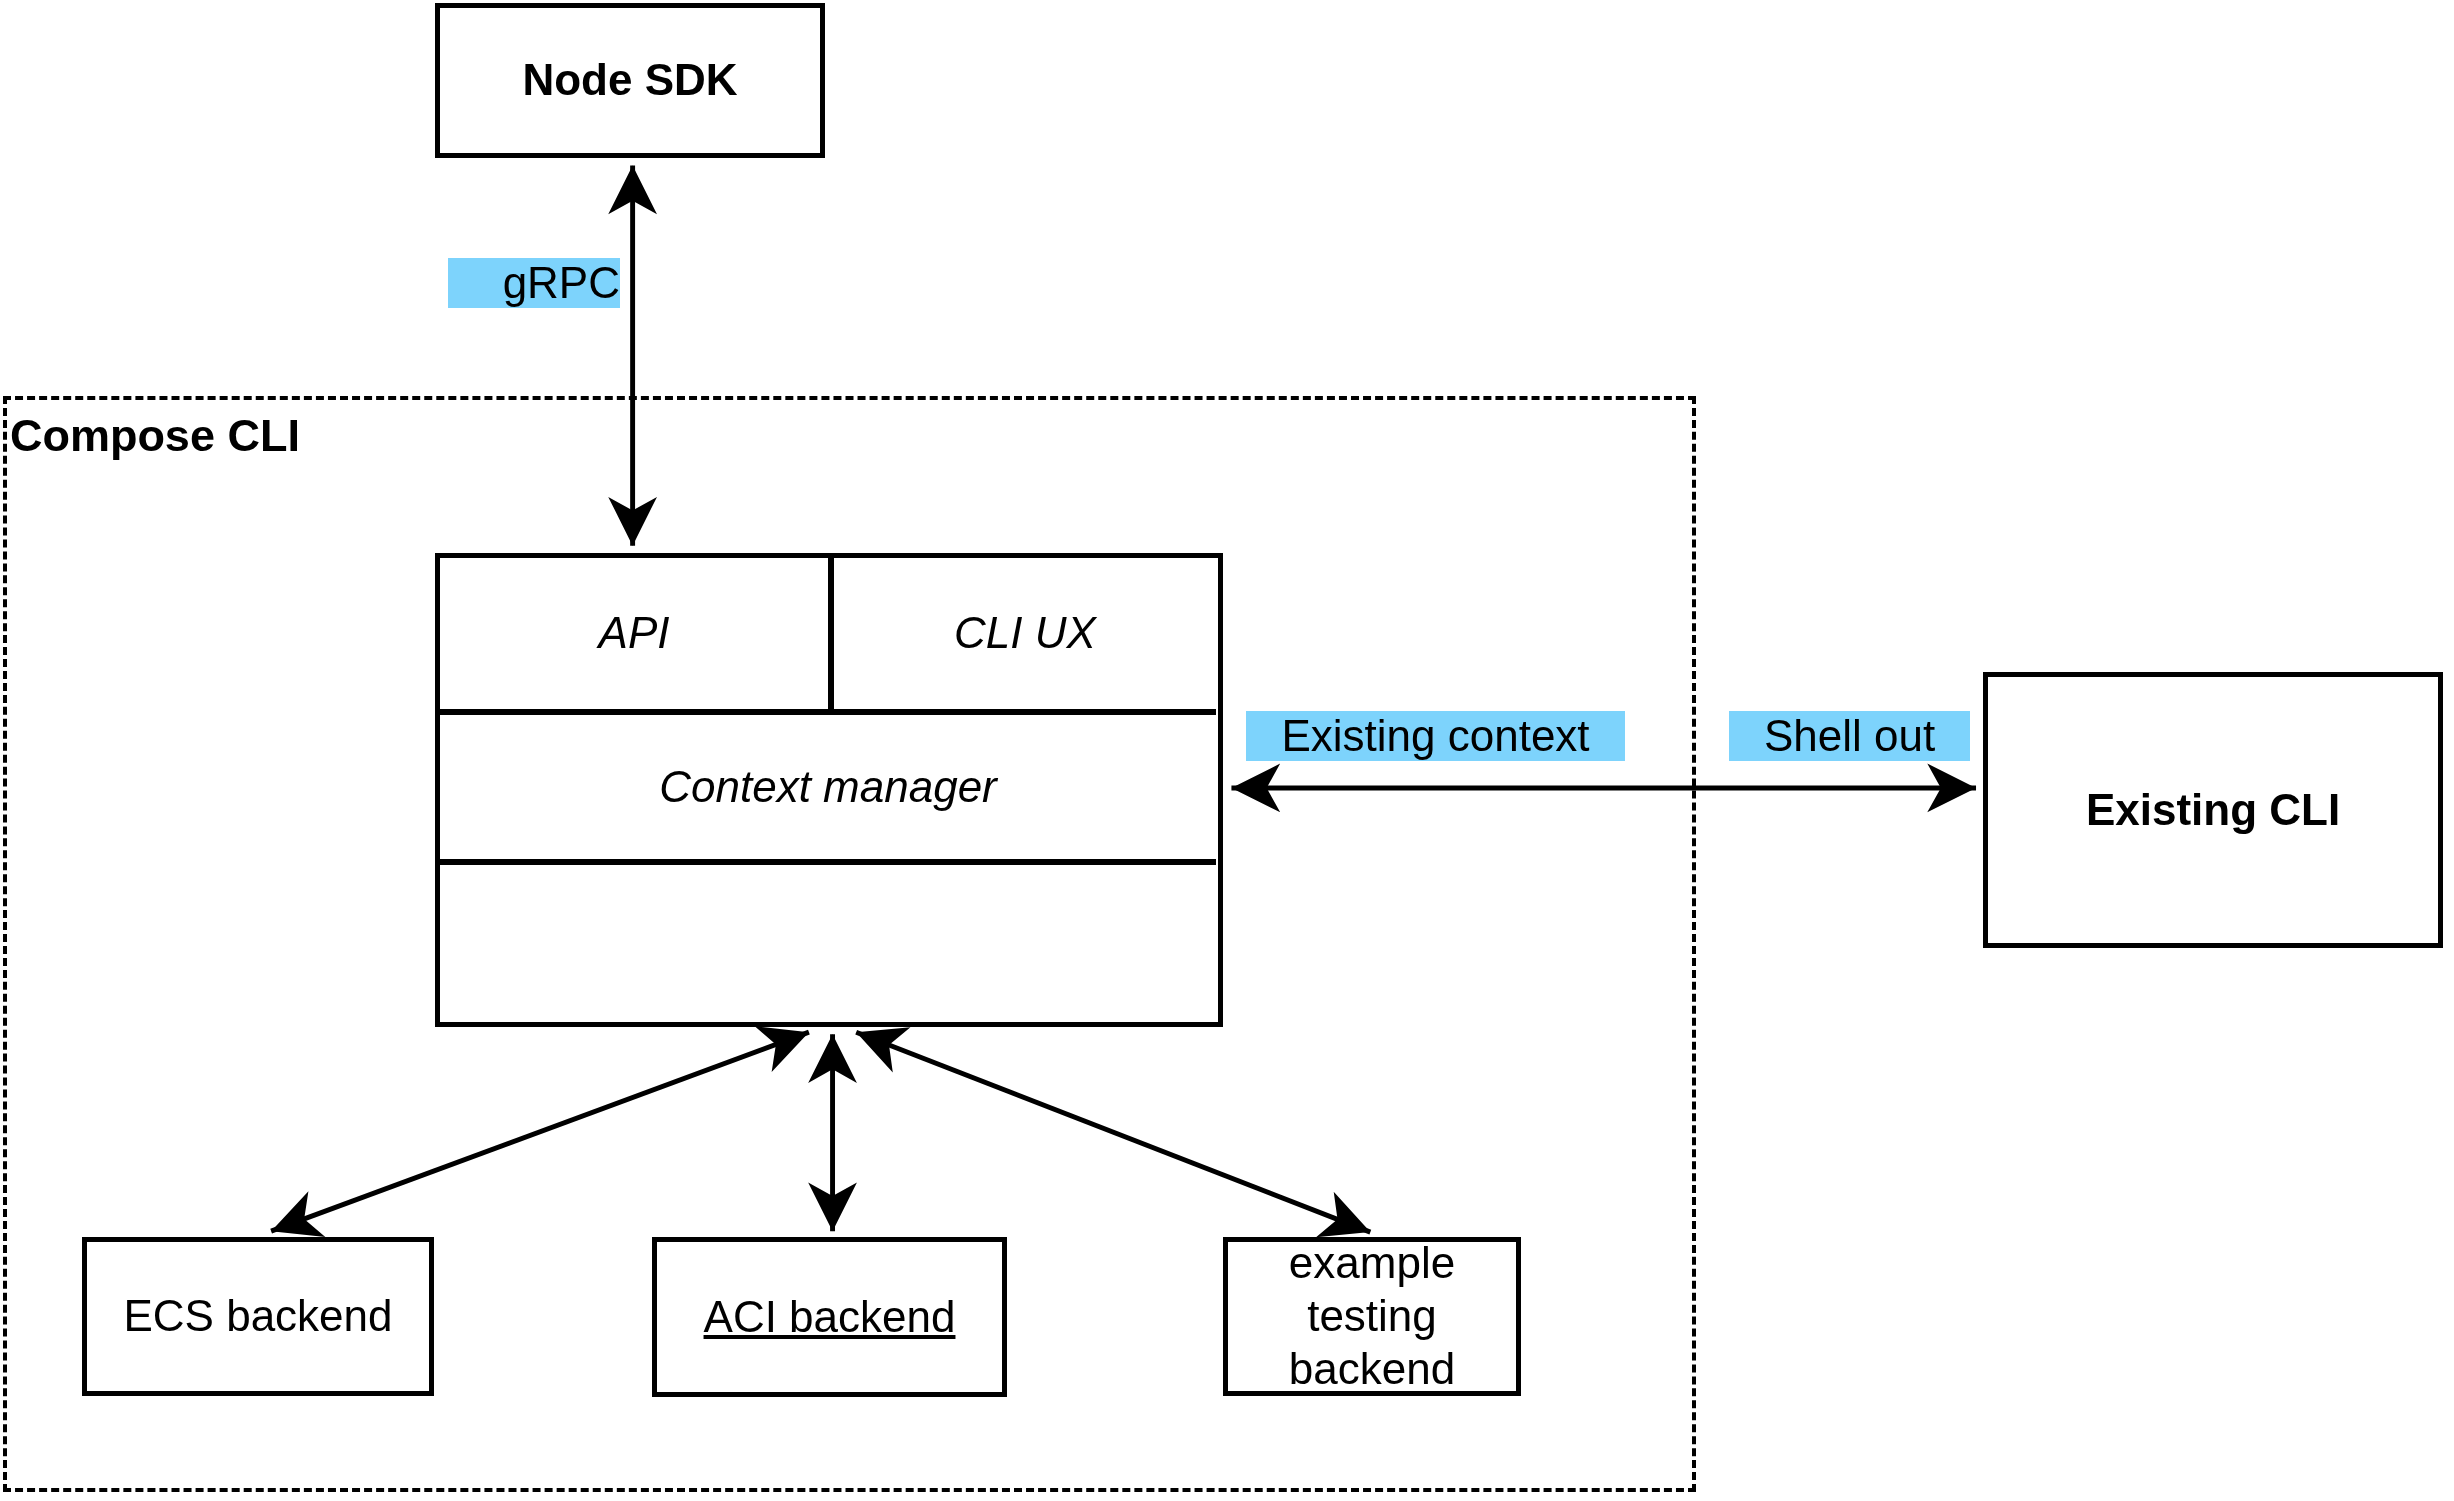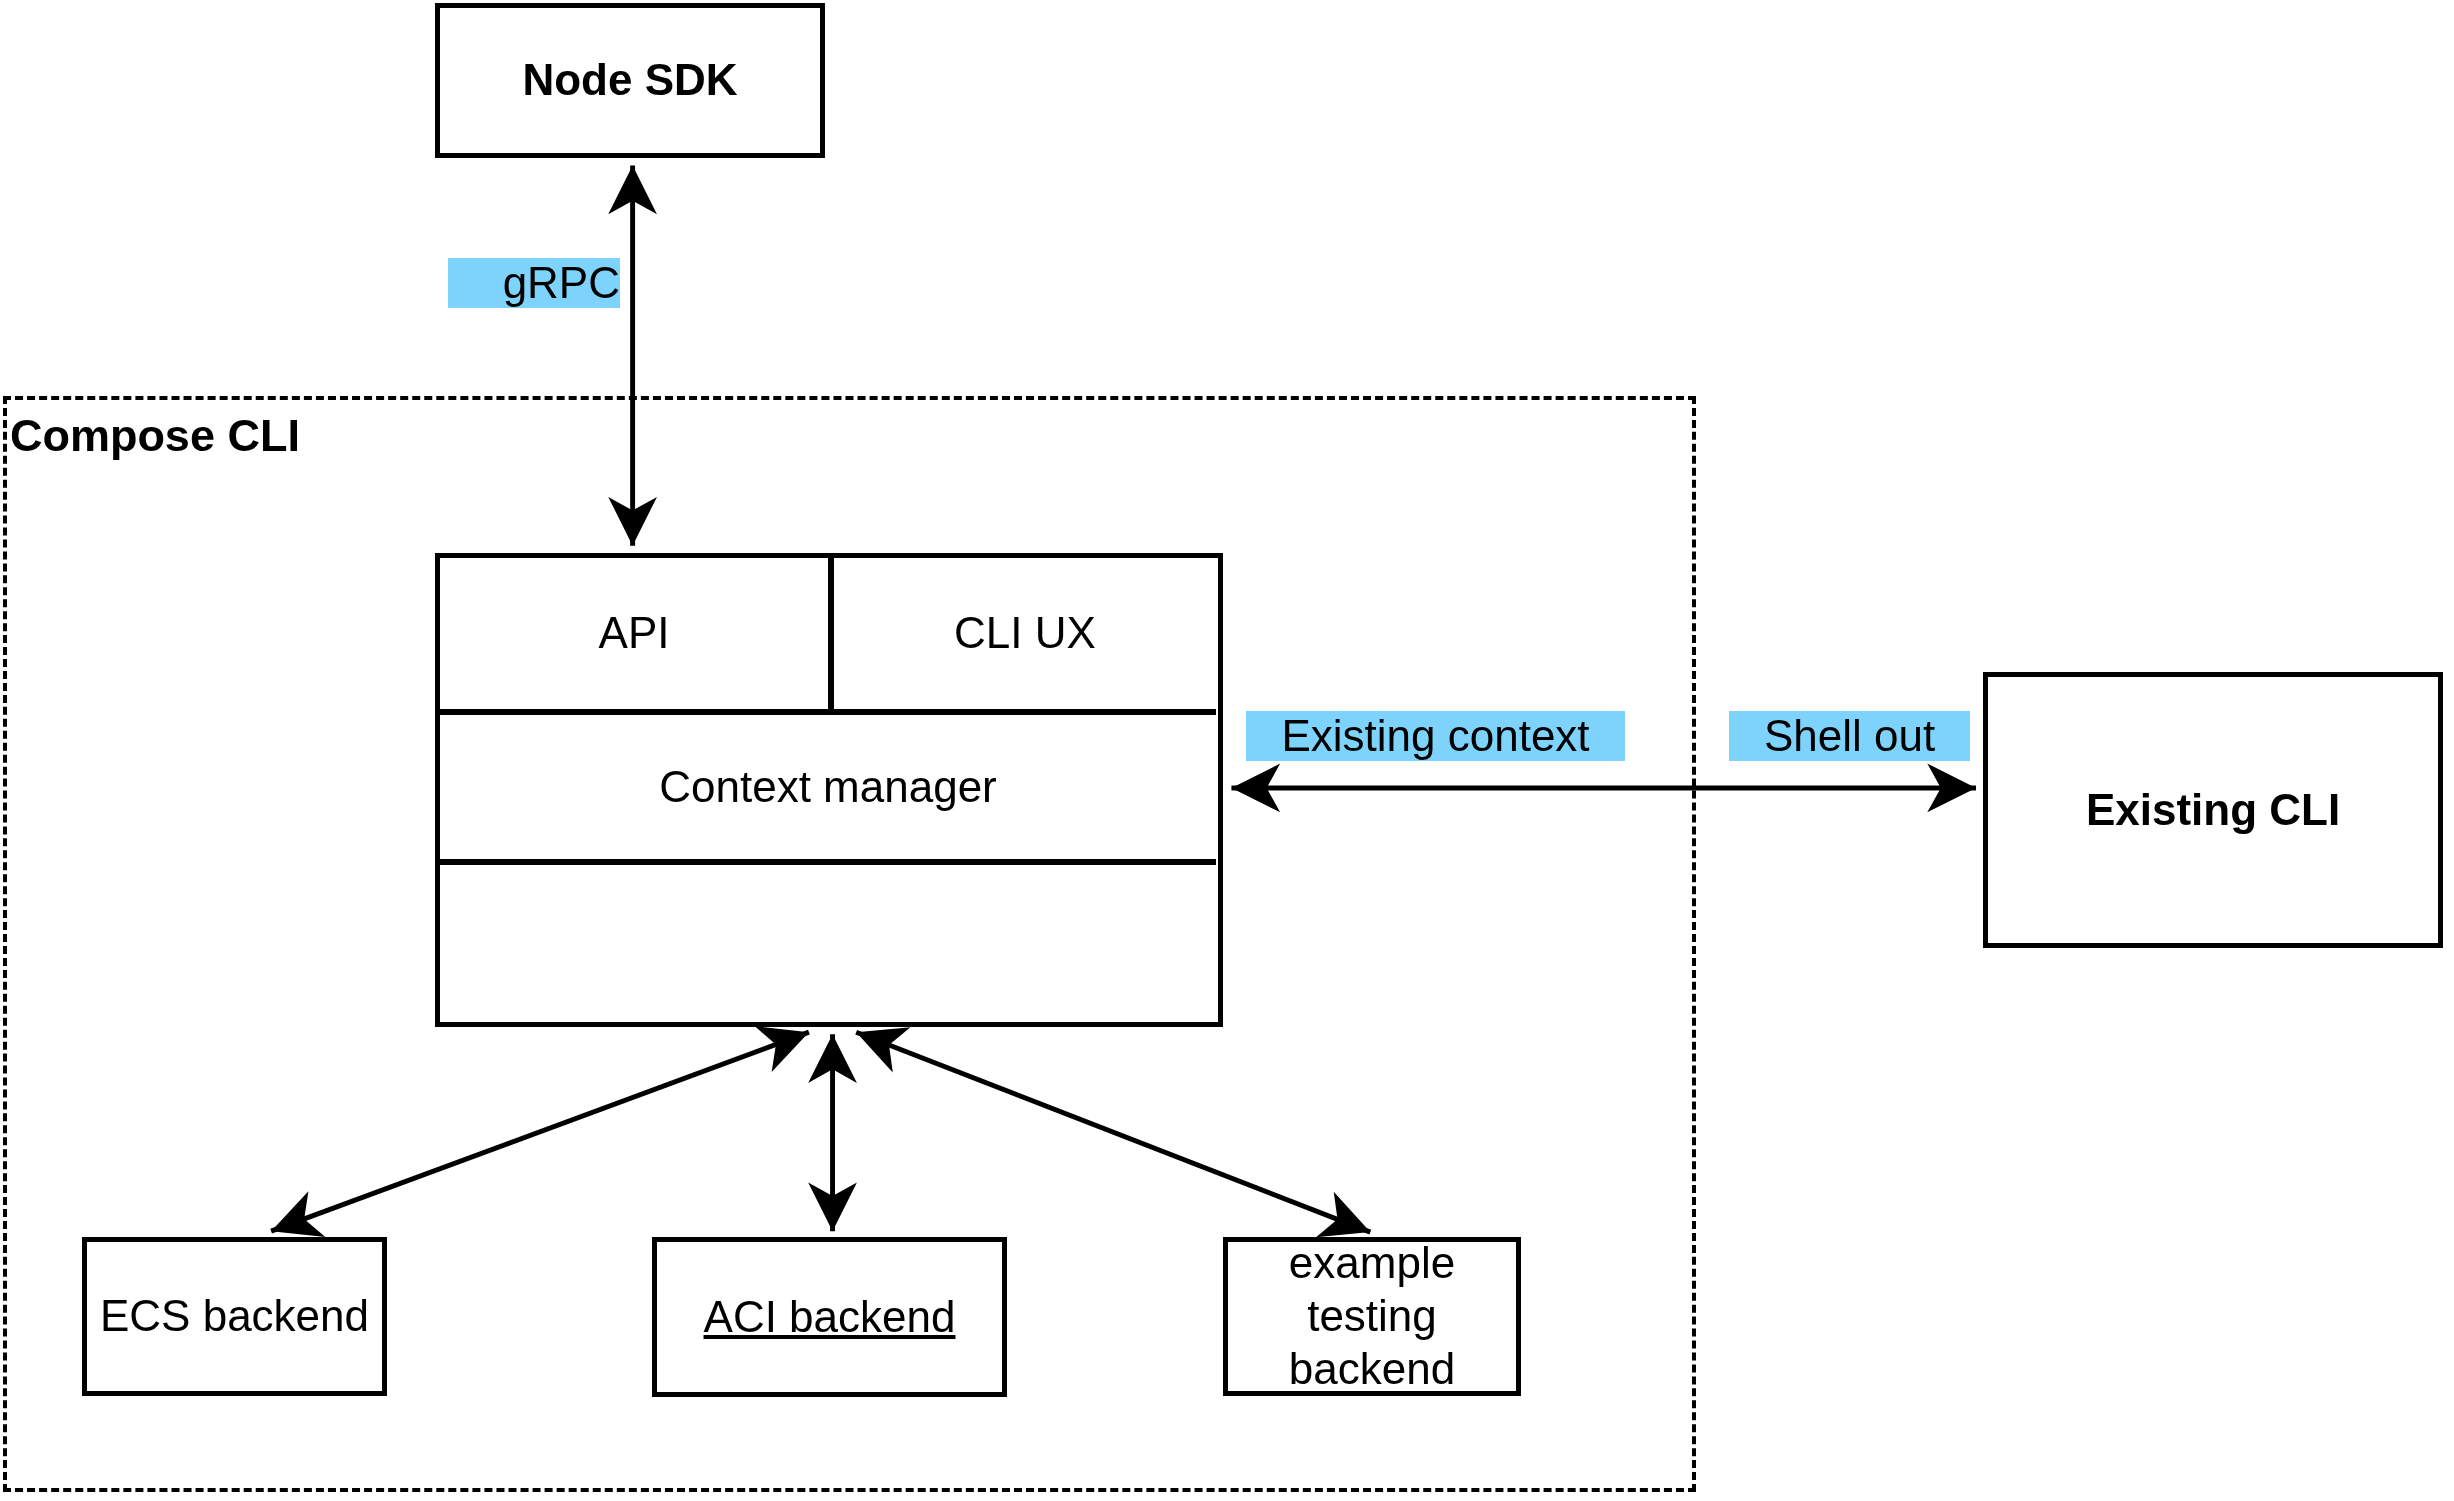--- a/index.html
+++ b/index.html
@@ -84,21 +84,21 @@
 
   <div class="container-dashed"></div>
   <div class="container-title">Compose CLI</div>
 
   <div class="node bold" style="left:435px; top:3px; width:390px; height:155px;">
     <span>Node SDK</span>
   </div>
 
   <div class="edge-label right" style="left:448px; top:258px; width:172px;">gRPC</div>
 
-  <div id="main-box" class="node" style="left:435px; top:553px; width:788px; height:474px;">
+  <div id="main-box" class="node" style="left:435px; top:553px; width:788px; height:474px;font-style:italic;">
     <div class="hline" style="top:151px;"></div>
     <div class="hline" style="top:301px;"></div>
     <div class="vline" style="left:388px; top:0; height:151px;"></div>
     <div class="cell" style="left:0; top:0; width:388px; height:151px;">
       <span>API</span>
     </div>
     <div class="cell" style="left:394px; top:0; width:382px; height:151px;">
       <span>CLI UX</span>
     </div>
     <div class="cell" style="left:0; top:157px; width:776px; height:145px;">
@@ -106,21 +106,21 @@
     </div>
   </div>
 
   <div class="edge-label center" style="left:1246px; top:711px; width:379px;">Existing context</div>
   <div class="edge-label center" style="left:1729px; top:711px; width:241px;">Shell out</div>
 
   <div class="node bold" style="left:1983px; top:672px; width:460px; height:276px;">
     <span>Existing CLI</span>
   </div>
 
-  <div class="node" style="left:82px; top:1237px; width:305px; height:159px;">
+  <div class="node" style="left:82px; top:1237px; width:352px; height:159px;">
     <span>ECS backend</span>
   </div>
   <div class="node" style="left:652px; top:1237px; width:355px; height:160px;text-decoration:underline;">
     <span>ACI backend</span>
   </div>
   <div class="node" style="left:1223px; top:1237px; width:298px; height:159px; padding:0 25px;">
     <span>example testing backend</span>
   </div>
 
 </div>

